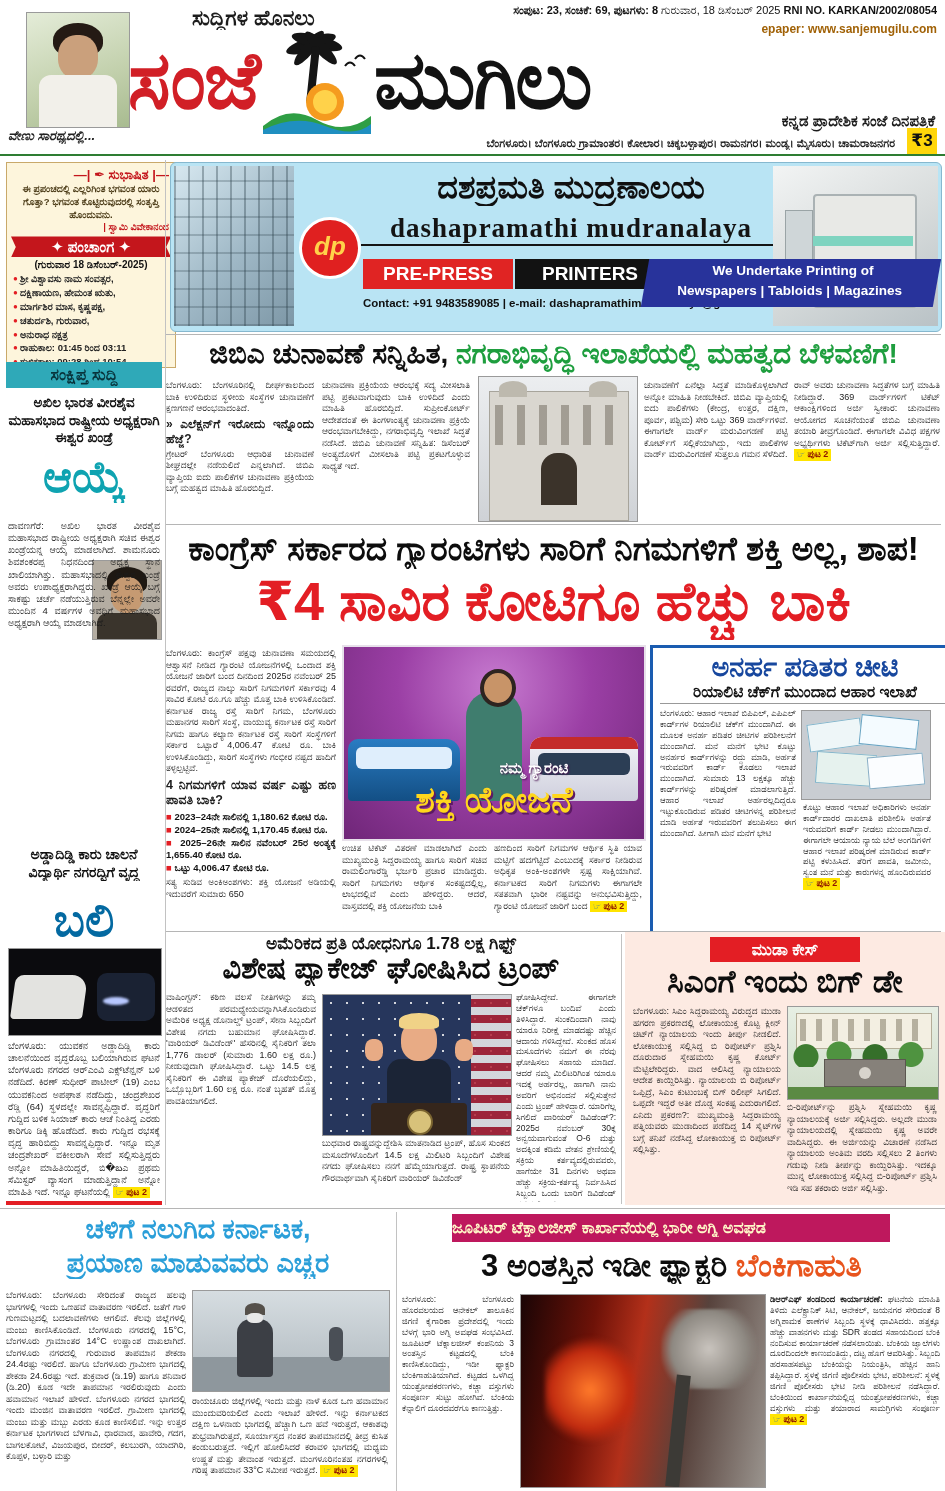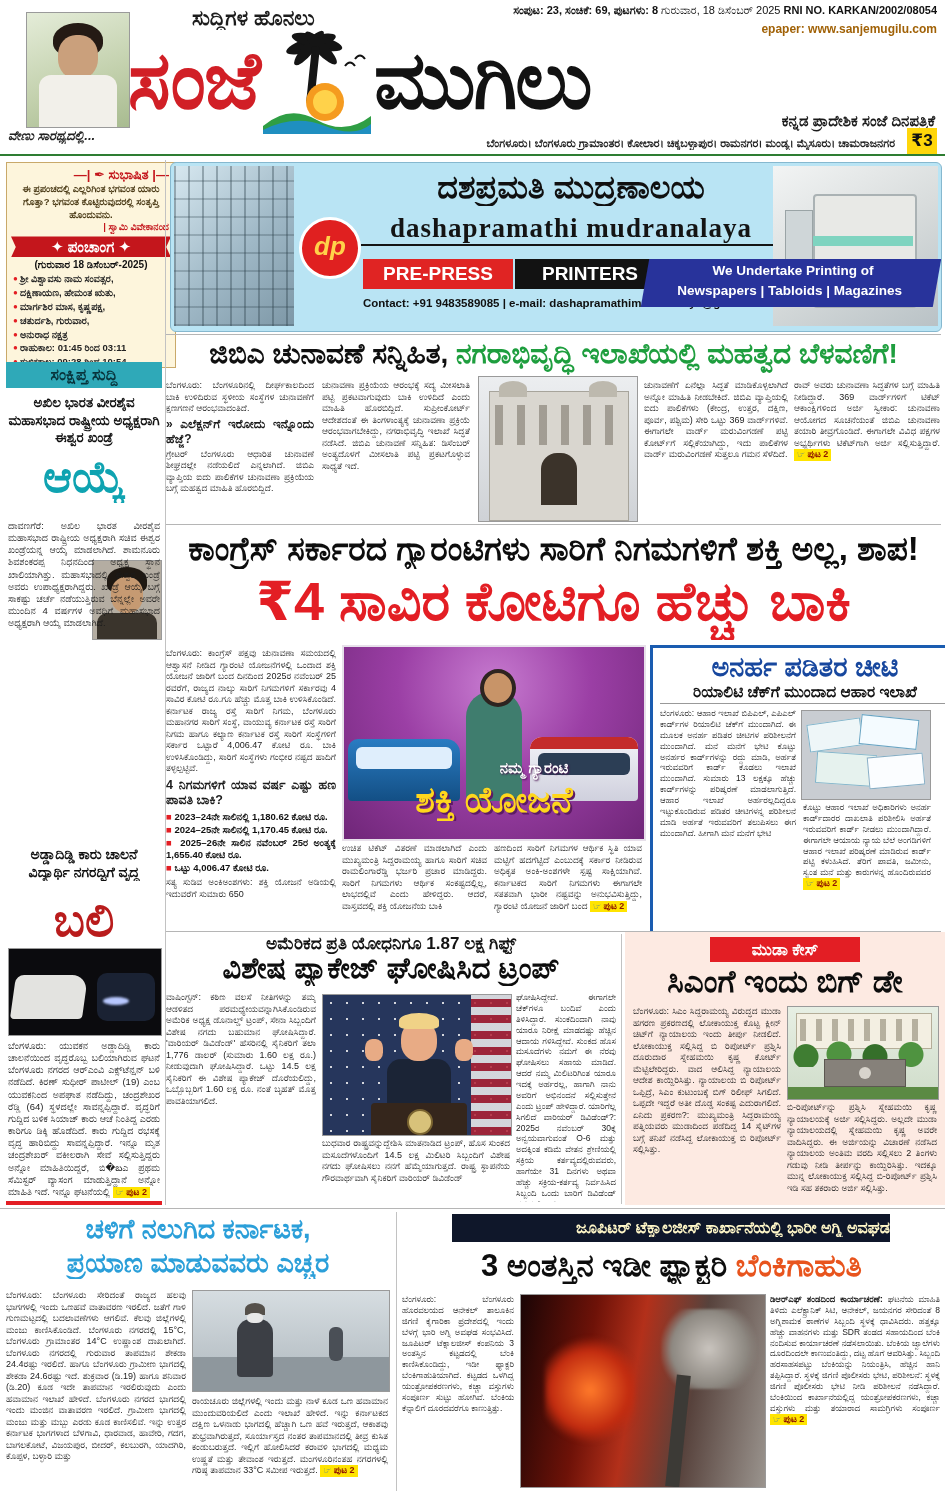--- a/index.html
+++ b/index.html
@@ -12,21 +12,21 @@
   .ctr{text-align:center;}
   .hline{background:#b5b5b5;height:1px;}
   .vline{background:#c2c2c2;width:1px;}
   .photo{border:1px solid #9a9a9a;overflow:hidden;position:absolute;}
   .tag2{display:inline-block;background:#ffe400;color:#8f1300;font-weight:bold;font-size:9px;padding:0 3px;white-space:nowrap;}
   .tag2::before{content:"☞ ";color:#1459c4;}
   .dotli{font-size:10.5px;font-weight:bold;color:#222;line-height:1.45;overflow:hidden;white-space:nowrap;}
   .dotli::before{content:"● ";color:#e31e24;font-size:8px;vertical-align:1px;}
   .sqli{font-size:9.5px;font-weight:bold;color:#111;line-height:1.35;overflow:hidden;}
   .sqli::before{content:"■ ";color:#e31e24;}
-  .ribbon-red{background:#0f172a;color:#fff7c8;font-weight:bold;display:flex;align-items:center;justify-content:flex-end;overflow:hidden;}
+  .ribbon-red{background:#be185d;color:#fff7c8;font-weight:bold;display:flex;align-items:center;justify-content:flex-start;overflow:hidden;}
 </style>
 </head>
 <body>
 
 <div id="page">
 
   <div class="abs" style="left:0;top:0;width:945px;height:156px;">
     <div class="abs" style="right:8px;top:4px;width:600px;text-align:right;font-size:11px;color:#111;white-space:nowrap;overflow:hidden;">
       <span class="bold">ಸಂಪುಟ: 23, ಸಂಚಿಕೆ: 69, ಪುಟಗಳು: 8</span>
       <span>ಗುರುವಾರ, 18 ಡಿಸೆಂಬರ್ 2025</span>
@@ -94,21 +94,21 @@
   <div class="abs ctr bold" style="left:8px;top:394px;width:152px;font-size:13.5px;line-height:1.3;color:#101010;overflow:hidden;max-height:58px;">ಅಖಿಲ ಭಾರತ ವೀರಶೈವ ಮಹಾಸಭಾದ ರಾಷ್ಟ್ರೀಯ ಅಧ್ಯಕ್ಷರಾಗಿ ಈಶ್ವರ ಖಂಡ್ರೆ</div>
   <div class="abs ctr bold" style="left:8px;top:452px;width:152px;font-size:44px;color:#0fa3b1;overflow:hidden;white-space:nowrap;">ಆಯ್ಕೆ</div>
   <div class="abs photo" style="left:92px;top:560px;width:68px;height:78px;background:#b4ada2;">
     <div class="abs" style="left:14px;top:6px;width:40px;height:26px;background:#1e1812;border-radius:50% 50% 30% 30%;"></div>
     <div class="abs" style="left:18px;top:16px;width:32px;height:36px;background:#c69a72;border-radius:45%;"></div>
     <div class="abs" style="left:4px;top:52px;width:60px;height:26px;background:#3a342c;border-radius:10px 10px 0 0;"></div>
   </div>
   <div class="abs jtext" style="left:8px;top:520px;width:152px;height:320px;font-size:9.5px;">ದಾವಣಗೆರೆ: ಅಖಿಲ ಭಾರತ ವೀರಶೈವ ಮಹಾಸಭಾದ ರಾಷ್ಟ್ರೀಯ ಅಧ್ಯಕ್ಷರಾಗಿ ಸಚಿವ ಈಶ್ವರ ಖಂಡ್ರೆಯನ್ನ ಆಯ್ಕೆ ಮಾಡಲಾಗಿದೆ. ಶಾಮನೂರು ಶಿವಶಂಕರಪ್ಪ ನಿಧನದಿಂದ ಅಧ್ಯಕ್ಷ ಸ್ಥಾನ ಖಾಲಿಯಾಗಿತ್ತು. ಮಹಾಸಭಾದಲ್ಲಿ ಈಶ್ವರ ಖಂಡ್ರೆ ಅವರು ಉಪಾಧ್ಯಕ್ಷರಾಗಿದ್ದರು. ಖಂಡ್ರೆ ಆಯ್ಕೆ ಬಗ್ಗೆ ಸಾಕಷ್ಟು ಚರ್ಚೆ ನಡೆಯುತ್ತಿರುವ ಬೆನ್ನಲ್ಲೇ ಅವರೇ ಮುಂದಿನ 4 ವರ್ಷಗಳ ಅವಧಿಗೆ ಮಹಾಸಭಾದ ಅಧ್ಯಕ್ಷರಾಗಿ ಆಯ್ಕೆ ಮಾಡಲಾಗಿದೆ.</div>
 
   <div class="abs ctr bold" style="left:8px;top:845px;width:152px;font-size:14px;line-height:1.3;color:#101010;overflow:hidden;max-height:48px;">ಅಡ್ಡಾದಿಡ್ಡಿ ಕಾರು ಚಾಲನೆ ವಿದ್ಯಾರ್ಥಿ ನಗರದ್ಟಿಗೆ ವೃದ್ಧ</div>
-  <div class="abs ctr bold" style="left:8px;top:893px;width:152px;font-size:46px;color:#b91c1c;overflow:hidden;white-space:nowrap;">ಬಲಿ</div>
+  <div class="abs ctr bold" style="left:8px;top:893px;width:152px;font-size:46px;color:#0369a1;overflow:hidden;white-space:nowrap;">ಬಲಿ</div>
   <div class="abs photo" style="left:8px;top:948px;width:152px;height:86px;background:#0b0b0e;">
     <div class="abs" style="left:4px;top:26px;width:72px;height:44px;background:#e3e3e0;border-radius:8px 16px 4px 4px;transform:skewX(-8deg);"></div>
     <div class="abs" style="left:88px;top:24px;width:58px;height:48px;background:#1a2233;border-radius:10px;"></div>
     <div class="abs" style="left:94px;top:48px;width:26px;height:8px;background:#b8c8ff;border-radius:50%;filter:blur(1px);"></div>
   </div>
   <div class="abs jtext" style="left:8px;top:1040px;width:152px;height:160px;font-size:9.5px;">
     <span>ಬೆಂಗಳೂರು: ಯುವಕನ ಅಡ್ಡಾದಿಡ್ಡಿ ಕಾರು ಚಾಲನೆಯಿಂದ ವೃದ್ಧರೊಬ್ಬ ಬಲಿಯಾಗಿರುವ ಘಟನೆ ಬೆಂಗಳೂರು ನಗರದ ಆರ್‌ಎಂವಿ ಎಕ್ಸ್‌ಟೆನ್ಷನ್ ಬಳಿ ನಡೆದಿದೆ. ಕಿರಣ್ ಸುಧೀರ್ ಪಾಟೀಲ್ (19) ಎಂಬ ಯುವಕನಿಂದ ಅಪಘಾತ ನಡೆದಿದ್ದು, ಚಂದ್ರಶೇಖರ ರೆಡ್ಡಿ (64) ಸ್ಥಳದಲ್ಲೇ ಸಾವನ್ನಪ್ಪಿದ್ದಾರೆ. ವೃದ್ಧರಿಗೆ ಗುದ್ದಿದ ಬಳಿಕ ಸಿಯಾಜ್ ಕಾರು ಆಚೆ ನಿಂತಿದ್ದ ಎರಡು ಕಾರಿಗೂ ಡಿಕ್ಕಿ ಹೊಡೆದಿದೆ. ಕಾರು ಗುದ್ದಿದ ರಭಸಕ್ಕೆ ವೃದ್ಧ ಹಾರಿಬಿದ್ದು ಸಾವನ್ನಪ್ಪಿದ್ದಾರೆ. ಇನ್ನೂ ಮೃತ ಚಂದ್ರಶೇಖರ್ ವಕೀಲರಾಗಿ ಸೇವೆ ಸಲ್ಲಿಸುತ್ತಿದ್ದರು ಅನ್ನೋ ಮಾಹಿತಿಯಿದ್ದರೆ, ಬಿ�బಎ ಪ್ರಥಮ ಸೆಮಿಸ್ಟರ್ ವ್ಯಾಸಂಗ ಮಾಡುತ್ತಿದ್ದಾನೆ ಅನ್ನೋ ಮಾಹಿತಿ ಇದೆ. ಇನ್ನೂ ಘಟನೆಯಲ್ಲಿ</span>
     <span class="tag2">ಪುಟ 2</span>
   </div>
   <div class="abs" style="left:6px;top:1201px;width:156px;height:4px;background:#e31e24;"></div>
@@ -204,21 +204,21 @@
       <div class="abs" style="left:66px;top:44px;width:54px;height:30px;background:#fbfdff;border:1px solid #88aec4;transform:rotate(-5deg);"></div>
     </div>
     <div class="abs jtext small" style="left:7px;top:60px;width:136px;height:218px;">ಬೆಂಗಳೂರು: ಆಹಾರ ಇಲಾಖೆ ಬಿಪಿಎಲ್, ಎಪಿಎಲ್ ಕಾರ್ಡ್‌ಗಳ ರಿಯಾಲಿಟಿ ಚೆಕ್‌ಗೆ ಮುಂದಾಗಿದೆ. ಈ ಮೂಲಕ ಅನರ್ಹ ಪಡಿತರ ಚೀಟಿಗಳ ಪರಿಶೀಲನೆಗೆ ಮುಂದಾಗಿದೆ. ಮನೆ ಮನೆಗೆ ಭೇಟಿ ಕೊಟ್ಟು ಅನರ್ಹರ ಕಾರ್ಡ್‌ಗಳನ್ನು ರದ್ದು ಮಾಡಿ, ಅರ್ಹತೆ ಇರುವವರಿಗೆ ಕಾರ್ಡ್ ಕೊಡಲು ಇಲಾಖೆ ಮುಂದಾಗಿದೆ. ಸುಮಾರು 13 ಲಕ್ಷಕ್ಕೂ ಹೆಚ್ಚು ಕಾರ್ಡ್‌ಗಳನ್ನು ಪರಿಷ್ಕರಣೆ ಮಾಡಲಾಗುತ್ತಿದೆ. ಆಹಾರ ಇಲಾಖೆ ಅರ್ಹರಲ್ಲದಿದ್ದರೂ ಇಟ್ಟುಕೊಂಡಿರುವ ಪಡಿತರ ಚೀಟಿಗಳನ್ನ ಪರಿಶೀಲನೆ ಮಾಡಿ ಅರ್ಹತೆ ಇರುವವರಿಗೆ ತಲುಪಿಸಲು ಈಗ ಮುಂದಾಗಿದೆ. ಹೀಗಾಗಿ ಮನೆ ಮನೆಗೆ ಭೇಟಿ</div>
     <div class="abs jtext small" style="left:150px;top:154px;width:128px;height:124px;">
       <span>ಕೊಟ್ಟು ಆಹಾರ ಇಲಾಖೆ ಅಧಿಕಾರಿಗಳು ಅನರ್ಹ ಕಾರ್ಡ್‌ದಾರರ ದಾಖಲಾತಿ ಪರಿಶೀಲಿಸಿ ಅರ್ಹತೆ ಇರುವವರಿಗೆ ಕಾರ್ಡ್ ನೀಡಲು ಮುಂದಾಗಿದ್ದಾರೆ. ಈಗಾಗಲೇ ಆಯಾಯ ನ್ಯಾಯ ಬೆಲೆ ಅಂಗಡಿಗಳಿಗೆ ಆಹಾರ ಇಲಾಖೆ ಪರಿಷ್ಕರಣೆ ಮಾಡಿರುವ ಕಾರ್ಡ್ ಪಟ್ಟಿ ಕಳುಹಿಸಿದೆ. ತೆರಿಗೆ ಪಾವತಿ, ಜಮೀನು, ಸ್ವಂತ ಮನೆ ಮತ್ತು ಕಾರುಗಳನ್ನ ಹೊಂದಿರುವವರ</span>
       <span class="tag2">ಪುಟ 2</span>
     </div>
   </div>
   <div class="abs hline" style="left:166px;top:931px;width:775px;"></div>
 
-  <div class="abs ctr bold" style="left:166px;top:934px;width:450px;font-size:17px;color:#141414;white-space:nowrap;overflow:hidden;">ಅಮೆರಿಕದ ಪ್ರತಿ ಯೋಧನಿಗೂ 1.87 ಲಕ್ಷ ಗಿಫ್ಟ್</div>
+  <div class="abs ctr bold" style="left:166px;top:934px;width:450px;font-size:17px;color:#141414;white-space:nowrap;overflow:hidden;">ಅಮೆರಿಕದ ಪ್ರತಿ ಯೋಧನಿಗೂ 1.78 ಲಕ್ಷ ಗಿಫ್ಟ್</div>
   <div class="abs ctr bold" style="left:166px;top:952px;width:450px;font-size:29px;color:#0d0d0d;white-space:nowrap;overflow:hidden;">ವಿಶೇಷ ಪ್ಯಾಕೇಜ್ ಘೋಷಿಸಿದ ಟ್ರಂಪ್</div>
   <div class="abs jtext" style="left:166px;top:992px;width:150px;height:210px;">ವಾಷಿಂಗ್ಟನ್: ಕಠಿಣ ವಲಸೆ ನೀತಿಗಳನ್ನು ತಮ್ಮ ಆಡಳಿತದ ಪರಮಧ್ಯೇಯವನ್ನಾಗಿಸಿಕೊಂಡಿರುವ ಅಮೆರಿಕ ಅಧ್ಯಕ್ಷ ಡೊನಾಲ್ಡ್ ಟ್ರಂಪ್, ಸೇನಾ ಸಿಬ್ಬಂದಿಗೆ ವಿಶೇಷ ನಗದು ಬಹುಮಾನ ಘೋಷಿಸಿದ್ದಾರೆ. 'ವಾರಿಯರ್ ಡಿವಿಡೆಂಡ್' ಹೆಸರಿನಲ್ಲಿ ಸೈನಿಕರಿಗೆ ತಲಾ 1,776 ಡಾಲರ್ (ಸುಮಾರು 1.60 ಲಕ್ಷ ರೂ.) ನೀಡುವುದಾಗಿ ಘೋಷಿಸಿದ್ದಾರೆ. ಒಟ್ಟು 14.5 ಲಕ್ಷ ಸೈನಿಕರಿಗೆ ಈ ವಿಶೇಷ ಪ್ಯಾಕೇಜ್ ದೊರೆಯಲಿದ್ದು, ಒಬ್ಬೊಬ್ಬರಿಗೆ 1.60 ಲಕ್ಷ ರೂ. ನಂತೆ ಬೃಹತ್ ಮೊತ್ತ ಪಾವತಿಯಾಗಲಿದೆ.</div>
   <div class="abs photo" style="left:322px;top:994px;width:188px;height:140px;background:#26365c;">
     <div class="abs" style="left:0;top:0;width:188px;height:140px;background-image:radial-gradient(#ffffff 1.2px,transparent 1.4px);background-size:16px 16px;opacity:.8;"></div>
     <div class="abs" style="left:148px;top:0;width:40px;height:140px;background:repeating-linear-gradient(0deg,#b22234 0 8px,#f2f2f2 8px 16px);opacity:.85;"></div>
     <div class="abs" style="left:64px;top:64px;width:64px;height:50px;background:#1b2436;border-radius:14px 14px 0 0;"></div>
     <div class="abs" style="left:78px;top:26px;width:36px;height:40px;background:#e8ab85;border-radius:45%;"></div>
     <div class="abs" style="left:76px;top:18px;width:40px;height:16px;background:#f0d287;border-radius:50% 50% 20% 20%;"></div>
     <div class="abs" style="left:42px;top:44px;width:18px;height:22px;background:#e8ab85;border-radius:40%;"></div>
     <div class="abs" style="left:132px;top:44px;width:18px;height:22px;background:#e8ab85;border-radius:40%;"></div>

